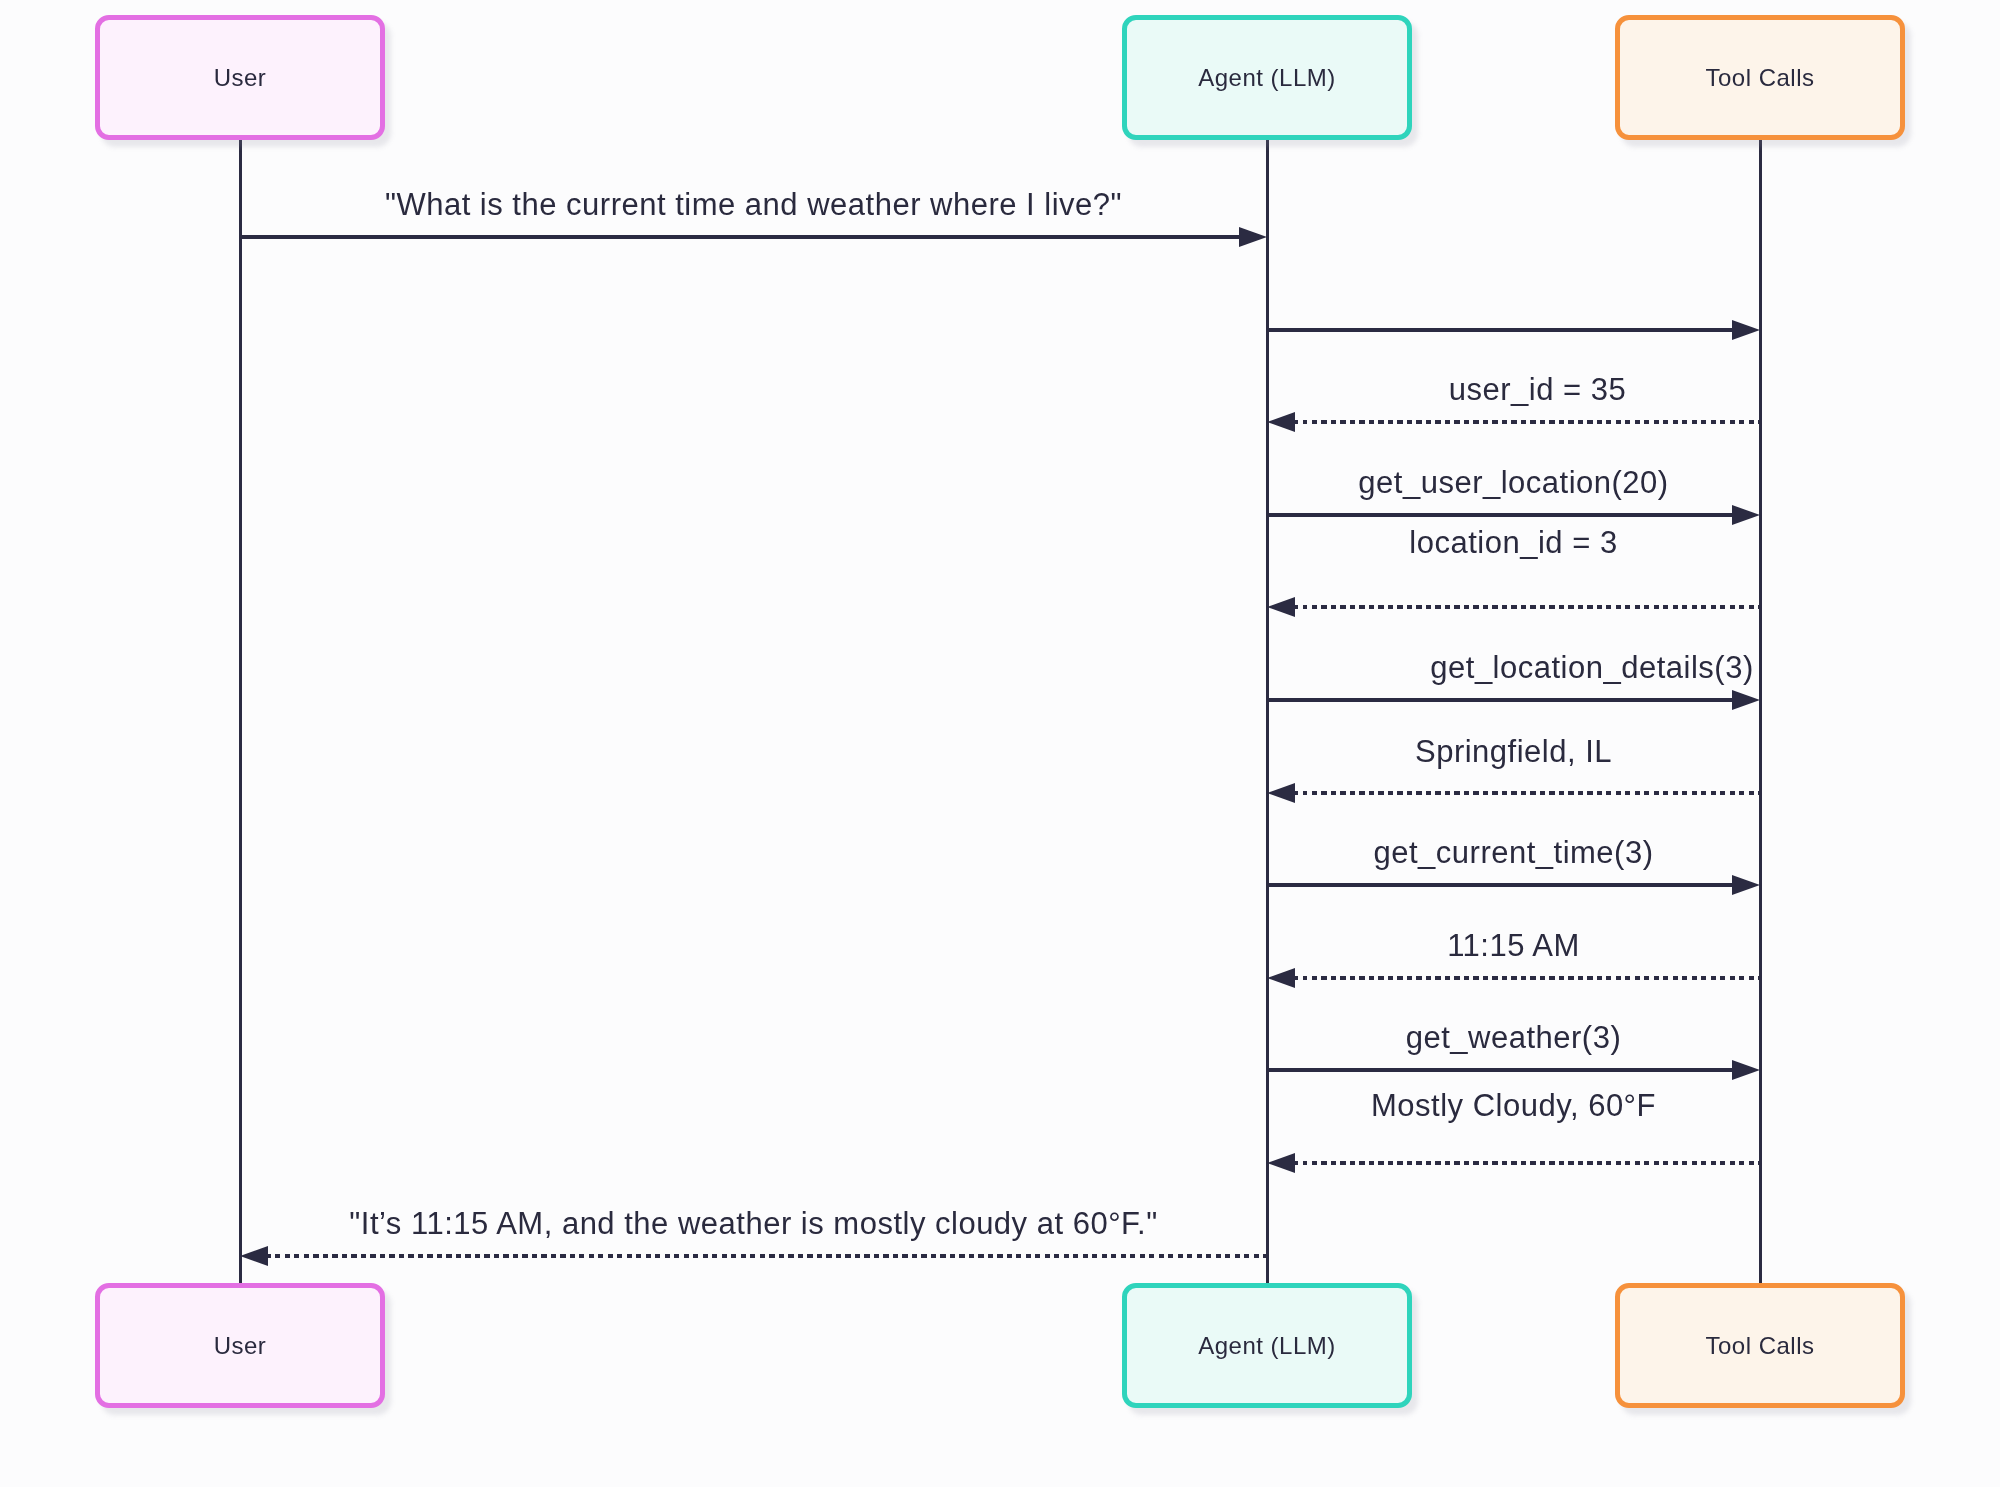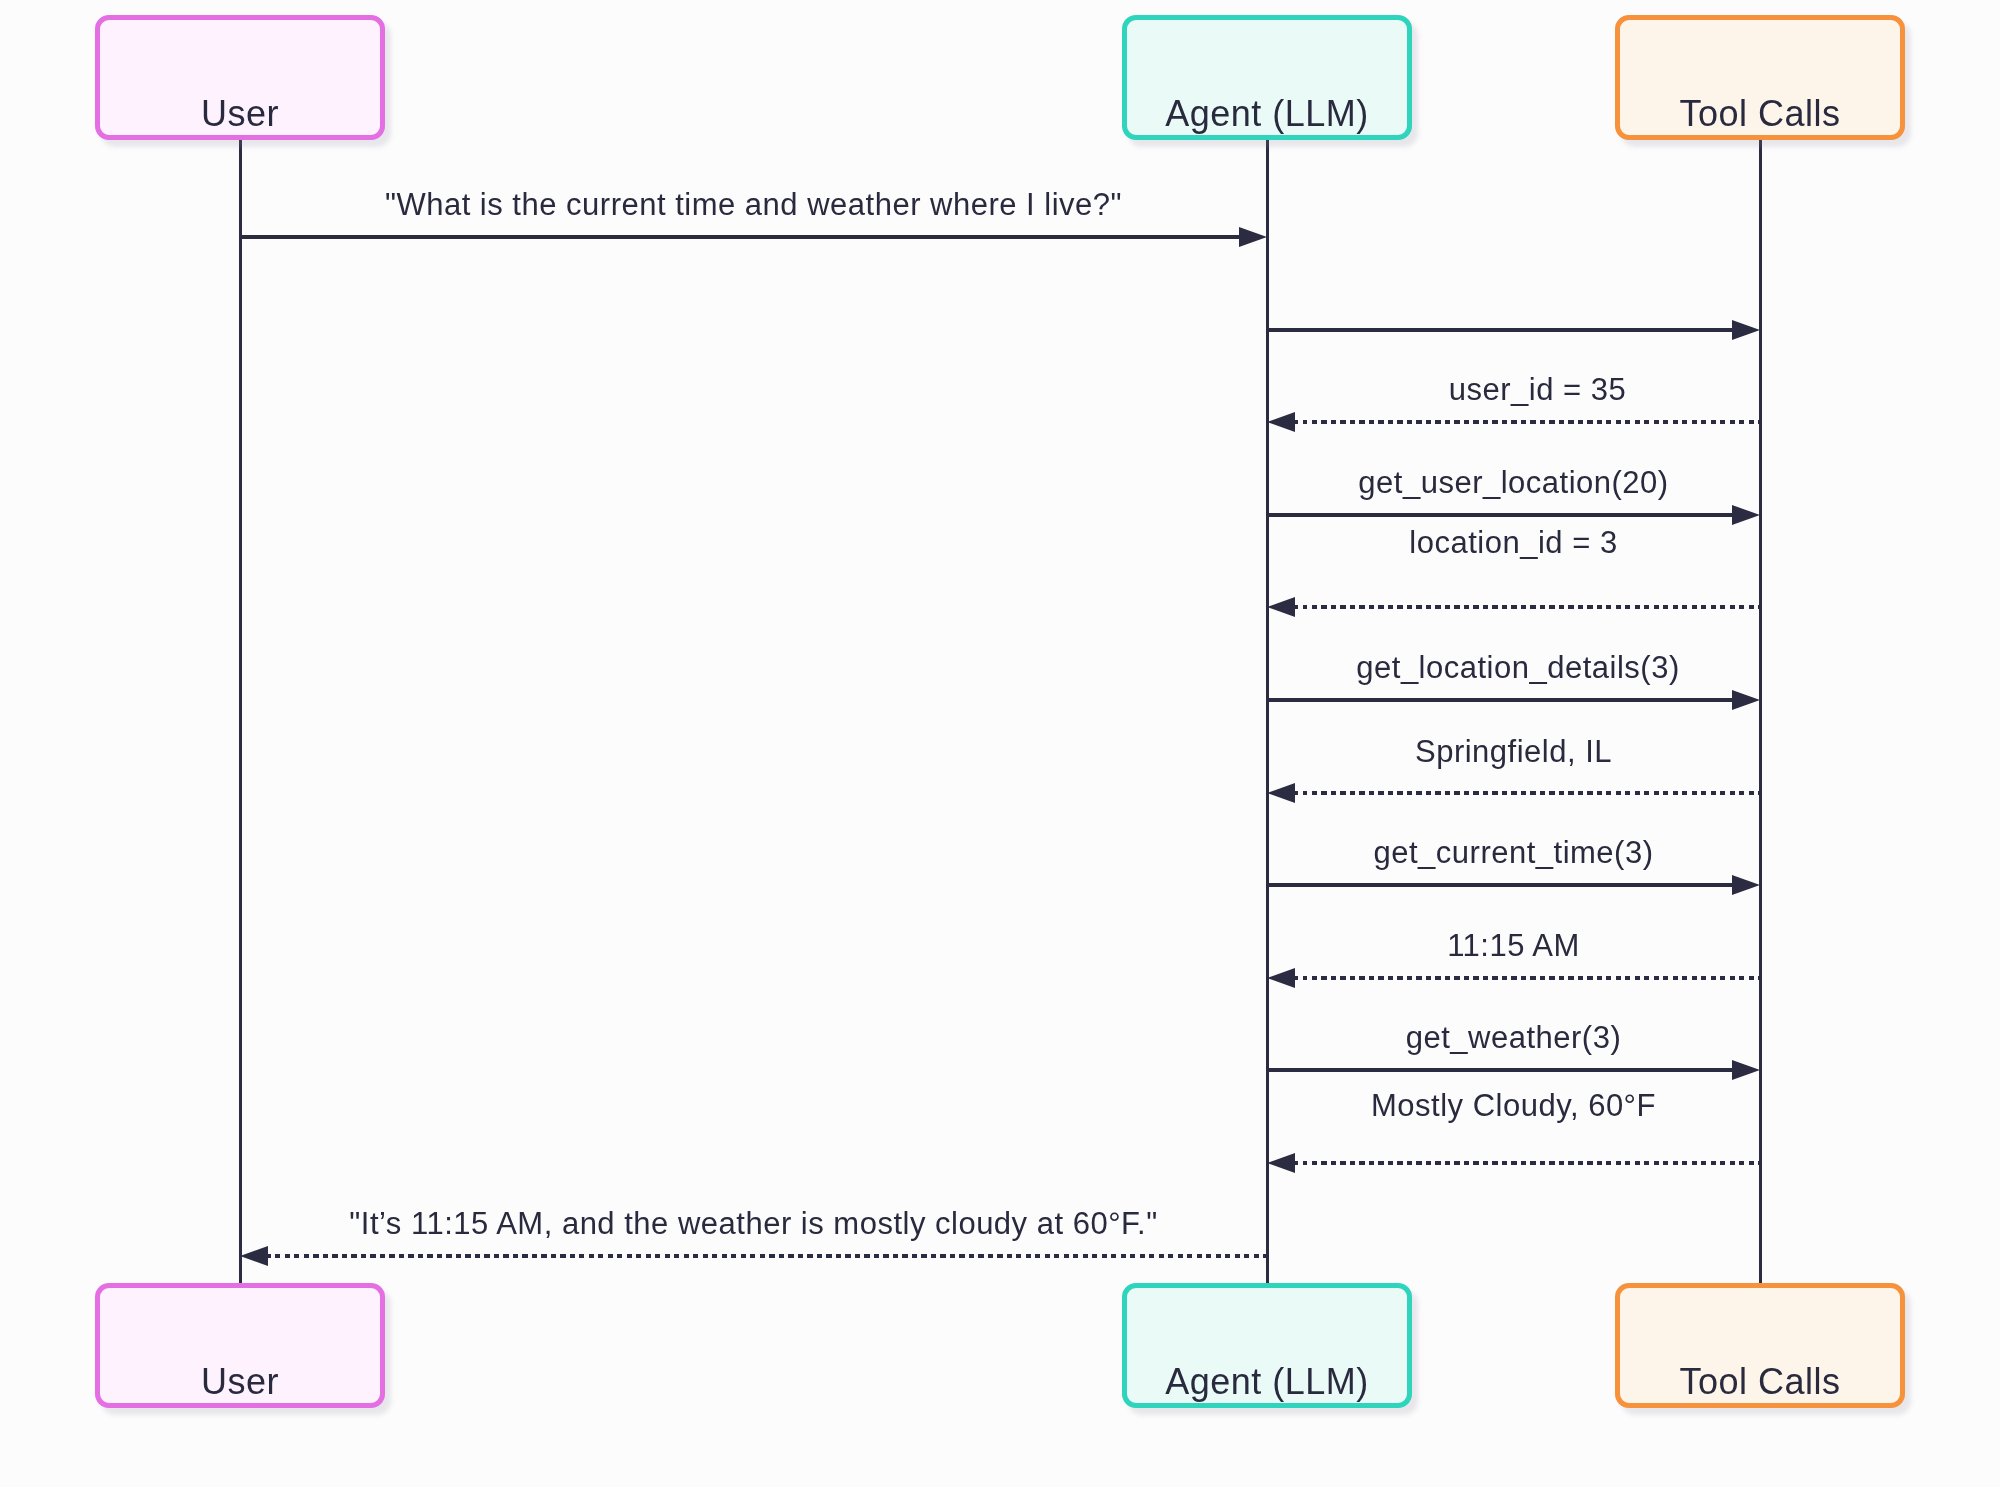--- a/index.html
+++ b/index.html
@@ -17,23 +17,23 @@
     --text-color: #2a2a3e;
   }
   .actor-box {
     position: absolute;
     width: 290px;
     height: 125px;
     box-sizing: border-box;
     border: 5px solid #888;
     border-radius: 14px;
     display: flex;
-    align-items: flex-end;
+    align-items: center;
     justify-content: center;
-    font-size: 36px;
+    font-size: 24px;
     letter-spacing: 0.5px;
     box-shadow: 6px 7px 5px rgba(140, 140, 155, 0.18);
     z-index: 3;
   }
   .actor-box span { white-space: nowrap; }
   .lifeline {
     position: absolute;
     width: 3px;
     background: var(--line-color);
     z-index: 1;
@@ -102,21 +102,21 @@
     <div class="arrow-head right" style="top: 320px; left: 1732px;"></div>
     <div class="msg-label" style="left: 1513.5px; top: 370px; margin-left: 24px;">user_id = 35</div>
     <div class="msg-line dotted" style="top: 420px; left: 1293px; width: 467px;"></div>
     <div class="arrow-head left" style="top: 412px; left: 1267px;"></div>
     <div class="msg-label" style="left: 1513.5px; top: 463px;">get_user_location(20)</div>
     <div class="msg-line solid" style="top: 513px; left: 1267px; width: 467px;"></div>
     <div class="arrow-head right" style="top: 505px; left: 1732px;"></div>
     <div class="msg-label" style="left: 1513.5px; top: 523px;">location_id = 3</div>
     <div class="msg-line dotted" style="top: 605px; left: 1293px; width: 467px;"></div>
     <div class="arrow-head left" style="top: 597px; left: 1267px;"></div>
-    <div class="msg-label" style="left: 1518px; top: 648px;">get_location_details(3)</div>
+    <div class="msg-label" style="left: 1592px; top: 648px;">get_location_details(3)</div>
     <div class="msg-line solid" style="top: 698px; left: 1267px; width: 467px;"></div>
     <div class="arrow-head right" style="top: 690px; left: 1732px;"></div>
     <div class="msg-label" style="left: 1513.5px; top: 732px;">Springfield, IL</div>
     <div class="msg-line dotted" style="top: 791px; left: 1293px; width: 467px;"></div>
     <div class="arrow-head left" style="top: 783px; left: 1267px;"></div>
     <div class="msg-label" style="left: 1513.5px; top: 833px;">get_current_time(3)</div>
     <div class="msg-line solid" style="top: 883px; left: 1267px; width: 467px;"></div>
     <div class="arrow-head right" style="top: 875px; left: 1732px;"></div>
     <div class="msg-label" style="left: 1513.5px; top: 926px;">11:15 AM</div>
     <div class="msg-line dotted" style="top: 976px; left: 1293px; width: 467px;"></div>

